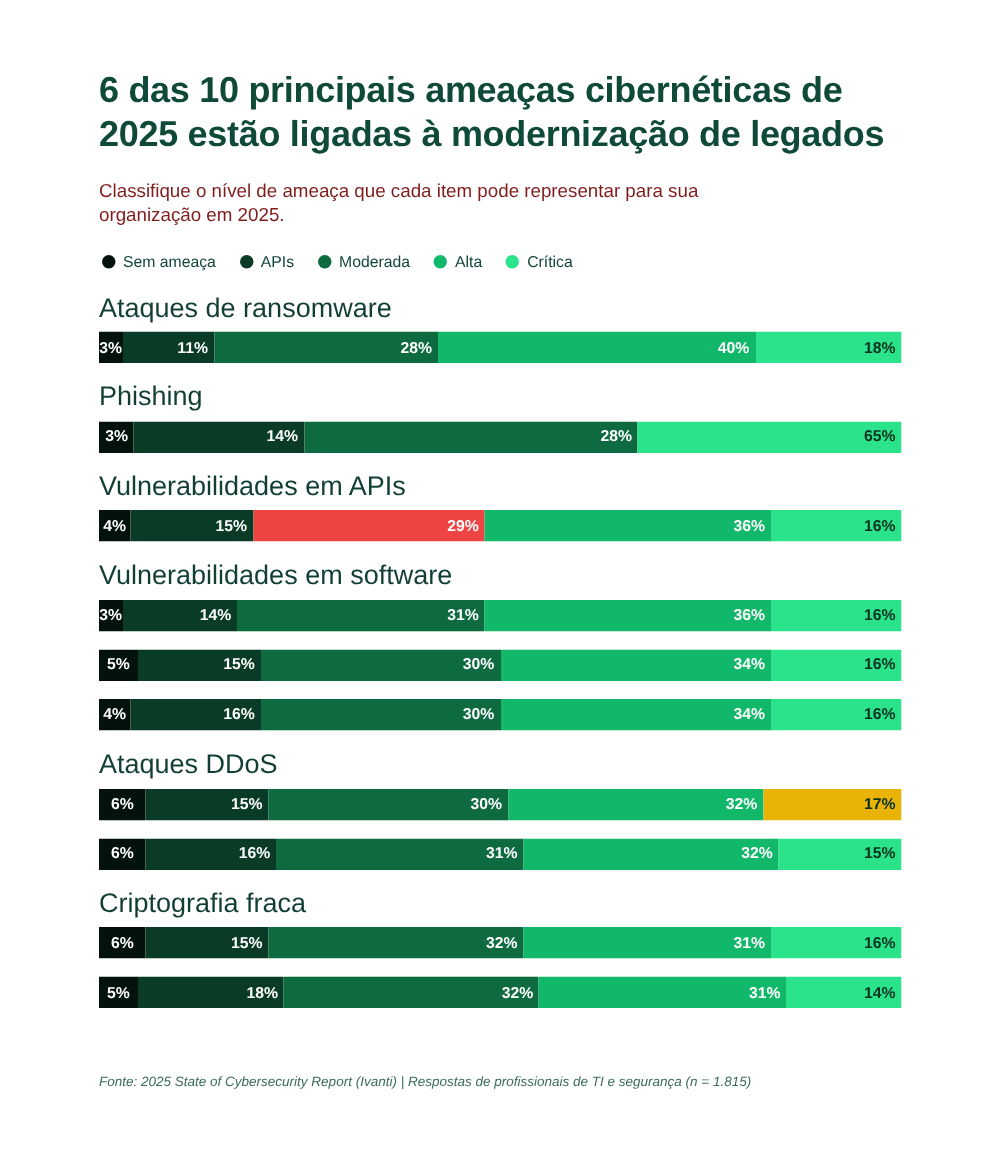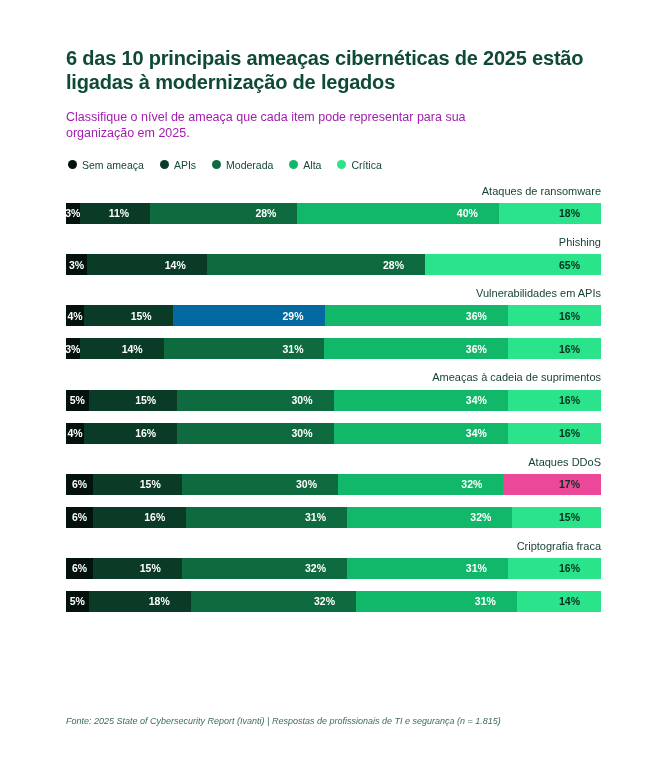--- a/index.html
+++ b/index.html
@@ -15,32 +15,32 @@
     overflow: hidden;
   }
   .page {
     position: relative;
     width: 667px;
     height: 770px;
     box-sizing: border-box;
     padding: 46px 66px 0 66px;
   }
   .title {
-    font-size: 20px;
+    font-size: 24px;
     font-weight: bold;
     line-height: 1.22;
     color: #0f4a38;
     letter-spacing: -0.2px;
     margin: 0 0 14px 0;
     max-width: 540px;
   }
   .subtitle {
     font-size: 12.5px;
     line-height: 1.28;
-    color: #a21caf;
+    color: #7f1d1d;
     margin: 0 0 18px 0;
     max-width: 470px;
   }
   .legend {
     display: flex;
     align-items: center;
     gap: 16px;
     margin: 0 0 14px 2px;
     flex-wrap: wrap;
   }
@@ -60,38 +60,37 @@
     font-size: 10.5px;
     color: #12463a;
   }
   .rows {
     display: block;
   }
   .row {
     margin-bottom: 12px;
   }
   .row-label {
-    font-size: 11px;
+    font-size: 18px;
     color: #123f33;
     margin: 0 0 5px 0;
     line-height: 1.2;
-    text-align: right;
   }
   .bar {
     display: flex;
     width: 100%;
     height: 21px;
     overflow: hidden;
   }
   .seg {
     display: flex;
     align-items: center;
     justify-content: flex-end;
     box-sizing: border-box;
-    padding-right: 21px;
+    padding-right: 4px;
     font-size: 10.5px;
     font-weight: bold;
     white-space: nowrap;
     overflow: hidden;
   }
   .seg.s0 { justify-content: center; padding-right: 0; }
   .source {
     position: absolute;
     left: 66px;
     bottom: 44px;
@@ -149,36 +148,36 @@
           <div class="seg s1" style="flex: 14 0 0px; background: rgb(10, 59, 38); color: rgb(255, 255, 255);">14%</div>
           <div class="seg s2" style="flex: 28 0 0px; background: rgb(13, 107, 63); color: rgb(255, 255, 255);">28%</div>
           <div class="seg s4" style="flex: 22 0 0px; background: rgb(42, 227, 138); color: rgb(6, 49, 31);">65%</div>
         </div>
       </div>
       <div class="row">
         <div class="row-label">Vulnerabilidades em APIs</div>
         <div class="bar">
           <div class="seg s0" style="flex: 4 0 0px; background: rgb(4, 18, 13); color: rgb(255, 255, 255);">4%</div>
           <div class="seg s1" style="flex: 15 0 0px; background: rgb(10, 59, 38); color: rgb(255, 255, 255);">15%</div>
-          <div class="seg s2" style="flex: 29 0 0px; background: #0369a1; color: rgb(255, 255, 255);">29%</div>
+          <div class="seg s2" style="flex: 29 0 0px; background: #ef4444; color: rgb(255, 255, 255);">29%</div>
           <div class="seg s3" style="flex: 36 0 0px; background: rgb(18, 184, 106); color: rgb(255, 255, 255);">36%</div>
           <div class="seg s4" style="flex: 16 0 0px; background: rgb(42, 227, 138); color: rgb(6, 49, 31);">16%</div>
         </div>
       </div>
       <div class="row">
+        <div class="row-label">Vulnerabilidades em software</div>
         <div class="bar">
           <div class="seg s0" style="flex: 3 0 0px; background: rgb(4, 18, 13); color: rgb(255, 255, 255);">3%</div>
           <div class="seg s1" style="flex: 14 0 0px; background: rgb(10, 59, 38); color: rgb(255, 255, 255);">14%</div>
           <div class="seg s2" style="flex: 31 0 0px; background: rgb(13, 107, 63); color: rgb(255, 255, 255);">31%</div>
           <div class="seg s3" style="flex: 36 0 0px; background: rgb(18, 184, 106); color: rgb(255, 255, 255);">36%</div>
           <div class="seg s4" style="flex: 16 0 0px; background: rgb(42, 227, 138); color: rgb(6, 49, 31);">16%</div>
         </div>
       </div>
       <div class="row">
-        <div class="row-label">Ameaças à cadeia de suprimentos</div>
         <div class="bar">
           <div class="seg s0" style="flex: 5 0 0px; background: rgb(4, 18, 13); color: rgb(255, 255, 255);">5%</div>
           <div class="seg s1" style="flex: 15 0 0px; background: rgb(10, 59, 38); color: rgb(255, 255, 255);">15%</div>
           <div class="seg s2" style="flex: 30 0 0px; background: rgb(13, 107, 63); color: rgb(255, 255, 255);">30%</div>
           <div class="seg s3" style="flex: 34 0 0px; background: rgb(18, 184, 106); color: rgb(255, 255, 255);">34%</div>
           <div class="seg s4" style="flex: 16 0 0px; background: rgb(42, 227, 138); color: rgb(6, 49, 31);">16%</div>
         </div>
       </div>
       <div class="row">
         <div class="bar">
@@ -189,21 +188,21 @@
           <div class="seg s4" style="flex: 16 0 0px; background: rgb(42, 227, 138); color: rgb(6, 49, 31);">16%</div>
         </div>
       </div>
       <div class="row">
         <div class="row-label">Ataques DDoS</div>
         <div class="bar">
           <div class="seg s0" style="flex: 6 0 0px; background: rgb(4, 18, 13); color: rgb(255, 255, 255);">6%</div>
           <div class="seg s1" style="flex: 15 0 0px; background: rgb(10, 59, 38); color: rgb(255, 255, 255);">15%</div>
           <div class="seg s2" style="flex: 30 0 0px; background: rgb(13, 107, 63); color: rgb(255, 255, 255);">30%</div>
           <div class="seg s3" style="flex: 32 0 0px; background: rgb(18, 184, 106); color: rgb(255, 255, 255);">32%</div>
-          <div class="seg s4" style="flex: 17 0 0px; background: #ec4899; color: rgb(6, 49, 31);">17%</div>
+          <div class="seg s4" style="flex: 17 0 0px; background: #eab308; color: rgb(6, 49, 31);">17%</div>
         </div>
       </div>
       <div class="row">
         <div class="bar">
           <div class="seg s0" style="flex: 6 0 0px; background: rgb(4, 18, 13); color: rgb(255, 255, 255);">6%</div>
           <div class="seg s1" style="flex: 16 0 0px; background: rgb(10, 59, 38); color: rgb(255, 255, 255);">16%</div>
           <div class="seg s2" style="flex: 31 0 0px; background: rgb(13, 107, 63); color: rgb(255, 255, 255);">31%</div>
           <div class="seg s3" style="flex: 32 0 0px; background: rgb(18, 184, 106); color: rgb(255, 255, 255);">32%</div>
           <div class="seg s4" style="flex: 15 0 0px; background: rgb(42, 227, 138); color: rgb(6, 49, 31);">15%</div>
         </div>

